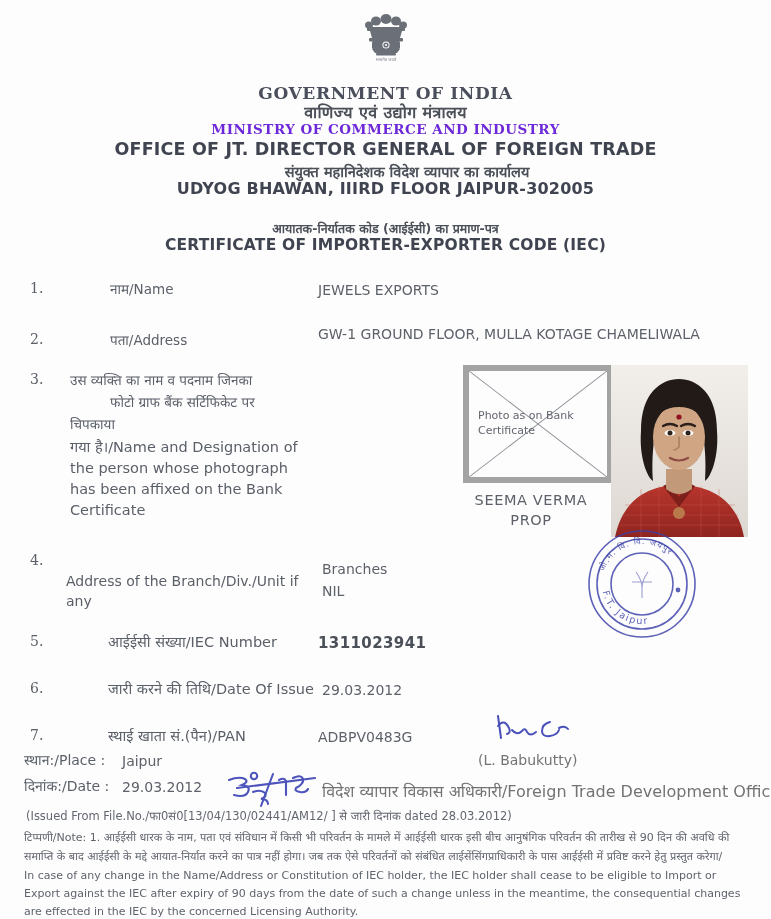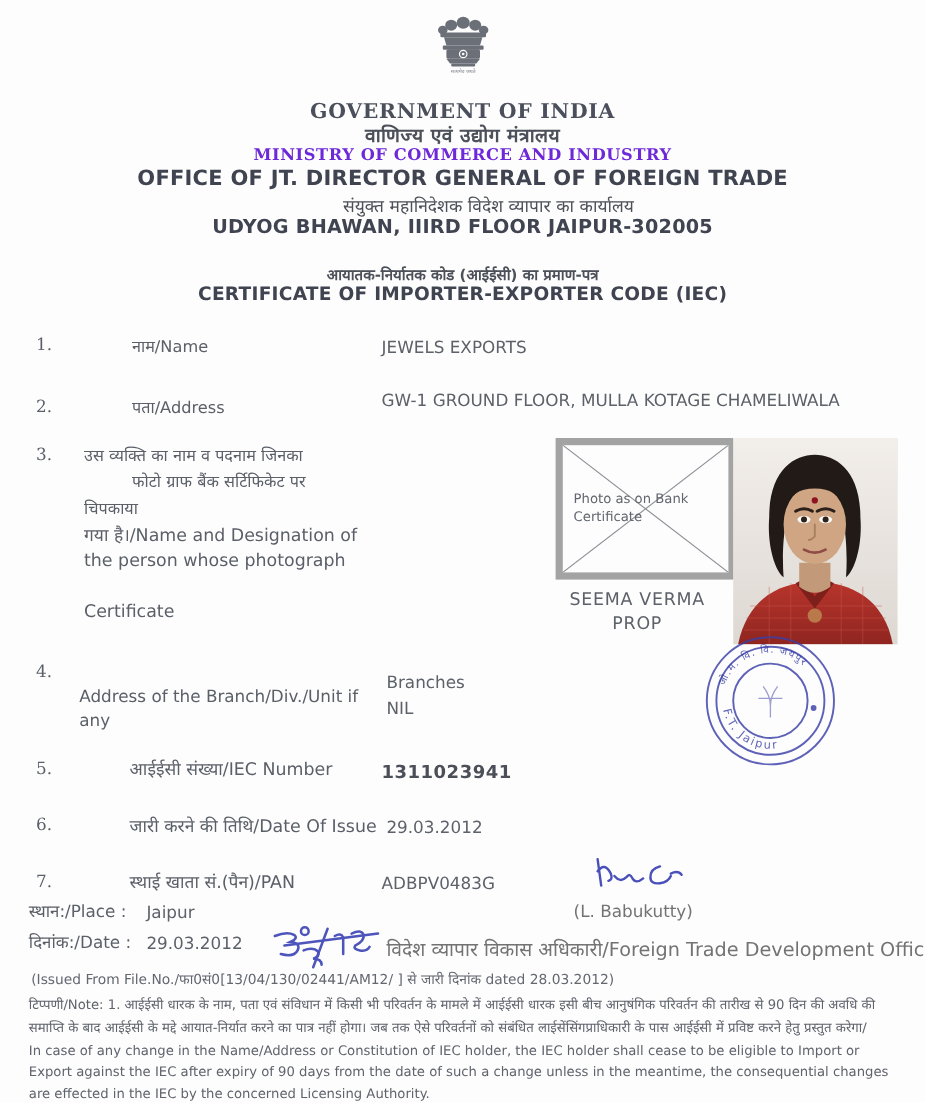--- a/index.html
+++ b/index.html
@@ -73,21 +73,21 @@
     font-family: "DejaVu Sans", sans-serif;
     font-size: 17.5px;
     font-weight: bold;
     color: #3f4450;
     letter-spacing: .2px;
   }
   .hdr-hi3 {
     top: 161px;
     font-family: "DejaVu Sans", sans-serif;
     font-size: 14.5px;
-    font-weight: normal;
+    font-weight: bold;
     color: #4c5059;
     margin-left: 43px;
   }
   .hdr-en4 {
     top: 179px;
     font-family: "DejaVu Sans", sans-serif;
     font-size: 16px;
     font-weight: bold;
     color: #3f4450;
     letter-spacing: .2px;
@@ -296,20 +296,21 @@
   <div class="num" style="top:331px">2.</div>
   <div class="lbl lbl-hi" style="left:110px;top:331px">पता/Address</div>
   <div class="val" style="left:318px;top:324px">GW-1 GROUND FLOOR, MULLA KOTAGE CHAMELIWALA</div>
 
   <div class="num" style="top:371px">3.</div>
   <div class="lbl lbl-hi" style="left:70px;top:371px">उस व्यक्ति का नाम व पदनाम जिनका</div>
   <div class="lbl lbl-hi" style="left:110px;top:393px">फोटो ग्राफ बैंक सर्टिफिकेट पर</div>
   <div class="lbl lbl-hi" style="left:70px;top:415px">चिपकाया</div>
   <div class="lbl" style="left:70px;top:438px;font-size:14.5px">गया है।/Name and Designation of</div>
   <div class="lbl" style="left:70px;top:459px;font-size:14.5px">the person whose photograph</div>
+  <div class="lbl" style="left:70px;top:480px;font-size:14.5px">has been affixed on the Bank</div>
   <div class="lbl" style="left:70px;top:501px;font-size:14.5px">Certificate</div>
 
   <div class="photobox">
     <svg viewBox="0 0 134 118" preserveAspectRatio="none">
       <line x1="0" y1="0" x2="134" y2="118" stroke="#8c8f96" stroke-width="1"></line>
       <line x1="134" y1="0" x2="0" y2="118" stroke="#8c8f96" stroke-width="1"></line>
     </svg>
     <div class="photobox-text">Photo as on Bank Certificate</div>
   </div>
   <div class="photo-caption" style="top:492px">SEEMA VERMA</div>

